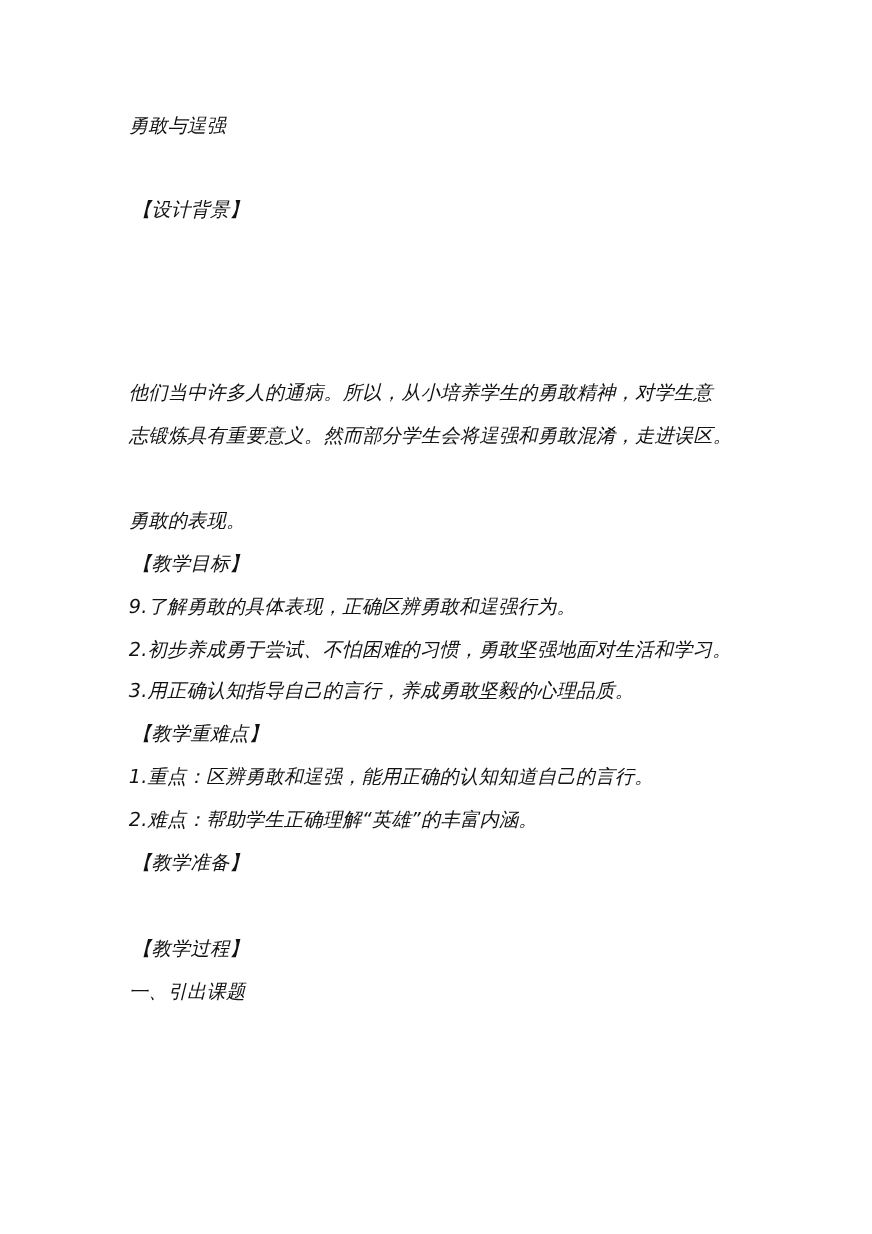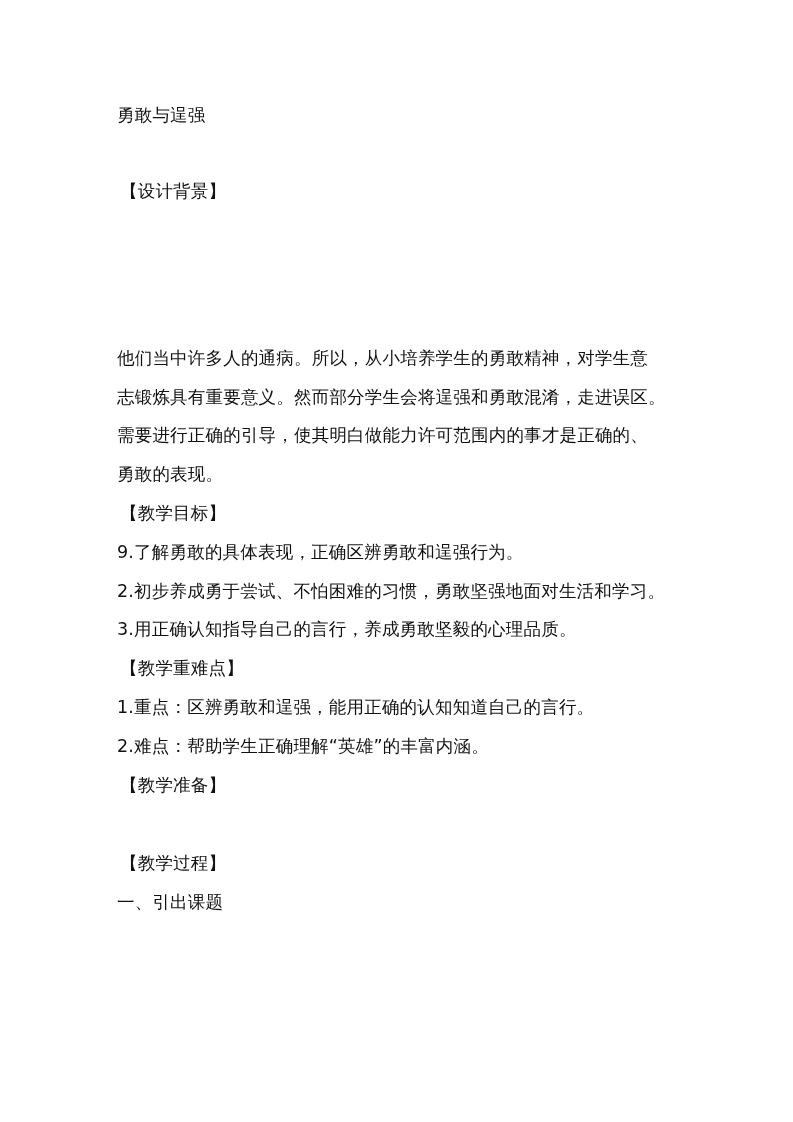--- a/index.html
+++ b/index.html
@@ -1,32 +1,31 @@
 <!DOCTYPE html>
 <html><head>
   <meta charset="utf-8">
   <style>
     html, body { margin: 0; padding: 0; background: #ffffff; }
     body { width: 793px; height: 1122px; position: relative; overflow: hidden;
       font-family: "DejaVu Sans", "Liberation Sans", sans-serif; color: #111; }
-    .page { position: absolute; left: 0; top: 0; width: 793px; height: 1122px; background: #fff; }
+    .page { position: absolute; left: 0; top: 0; width: 793px; height: 1122px; background: #fff; font-style: italic; }
     .line { position: absolute; left: 117px; font-size: 17.5px; white-space: nowrap; line-height: 22px; letter-spacing: 0.2px; }
     .title { top: 104px; }
     .heading { left: 120px; }
   </style>
 </head>
 <body>
 
 <div class="page">
   <div class="line title">勇敢与逞强</div>
 
   <div class="line heading" style="top:180px">【设计背景】</div>
   <div class="line" style="top:347px">他们当中许多人的通病。所以，从小培养学生的勇敢精神，对学生意</div>
   <div class="line" style="top:386px">志锻炼具有重要意义。然而部分学生会将逞强和勇敢混淆，走进误区。</div>
-  <div class="line" style="top:424px">需要进行正确的引导，使其明白做能力许可范围内的事才是正确的、</div>
   <div class="line" style="top:463px">勇敢的表现。</div>
 
   <div class="line heading" style="top:502px">【教学目标】</div>
   <div class="line" style="top:541px">9.了解勇敢的具体表现，正确区辨勇敢和逞强行为。</div>
   <div class="line" style="top:580px">2.初步养成勇于尝试、不怕困难的习惯，勇敢坚强地面对生活和学习。</div>
   <div class="line" style="top:618px">3.用正确认知指导自己的言行，养成勇敢坚毅的心理品质。</div>
 
   <div class="line heading" style="top:657px">【教学重难点】</div>
   <div class="line" style="top:696px">1.重点：区辨勇敢和逞强，能用正确的认知知道自己的言行。</div>
   <div class="line" style="top:735px">2.难点：帮助学生正确理解“英雄”的丰富内涵。</div>

